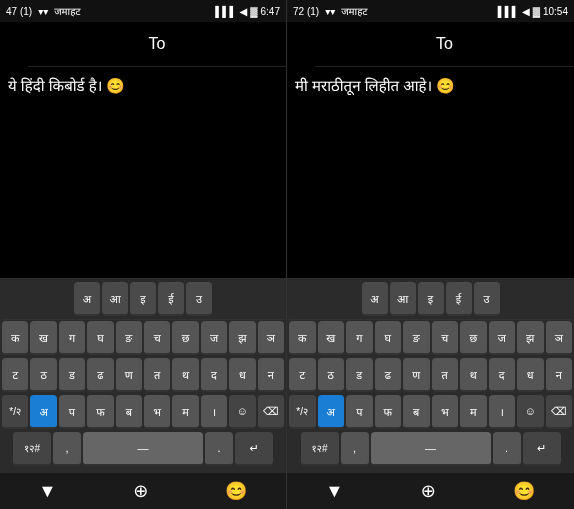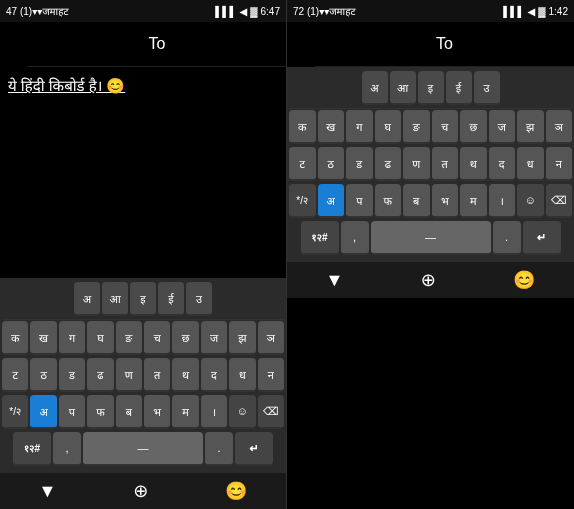--- a/index.html
+++ b/index.html
@@ -22,21 +22,21 @@
     .status-bar {
       height: 22px;
       background: #111;
       display: flex;
       align-items: center;
       justify-content: space-between;
       padding: 0 6px;
       font-size: 10px;
       color: #fff;
     }
-    .status-left { display: flex; align-items: center; gap: 0; }
+    .status-left { display: flex; align-items: center; gap: 6px; }
     .status-right { display: flex; align-items: center; gap: 3px; }
     .notification-area {
       height: 45px;
       background: #000;
       display: flex;
       align-items: center;
       padding: 0 8px;
       border-bottom: 1px solid #222;
       margin-left: 28px;
     }
@@ -49,21 +49,20 @@
     }
     .message-area {
       flex: 1;
       background: #000;
       padding: 8px;
       color: #fff;
       font-size: 15px;
       display: flex;
       flex-direction: column;
       justify-content: flex-start;
-      text-decoration: underline;
     }
     .message-text {
       color: #fff;
       font-size: 15px;
       line-height: 1.4;
     }
     .keyboard-container {
       background: #2b2b2b;
       padding: 4px 2px;
     }
@@ -97,21 +96,20 @@
       background: #3a3a3a;
     }
     .key.space-key {
       background: #666;
       flex: 4;
       max-width: 120px;
     }
     .key.wide {
       flex: 1.5;
       max-width: 38px;
-      font-weight: bold;
     }
     .key.action {
       background: #444;
       max-width: 38px;
     }
     .key.special {
       background: #444;
       font-size: 10px;
     }
     .bottom-bar {
@@ -233,28 +231,31 @@
   <div class="status-bar">
     <div class="status-left">
       <span>72 (1)</span>
       <span>▾▾</span>
       <span>जमाहट</span>
     </div>
     <div class="status-right">
       <span>▌▌▌</span>
       <span>◀</span>
       <span>▓</span>
-      <span>1:42</span>
+      <span>10:54</span>
     </div>
   </div>
 
   <div class="notification-area">
     <span class="to-label">To</span>
   </div>
 
+  <div class="message-area">
+    <span class="message-text">मी मराठीतून लिहीत आहे। 😊</span>
+  </div>
 
   <div class="keyboard-container">
 
     <div class="key-row vowel-row">
       <div class="key dark">अ</div>
       <div class="key dark">आ</div>
       <div class="key dark">इ</div>
       <div class="key dark">ई</div>
       <div class="key dark">उ</div>
     </div>

